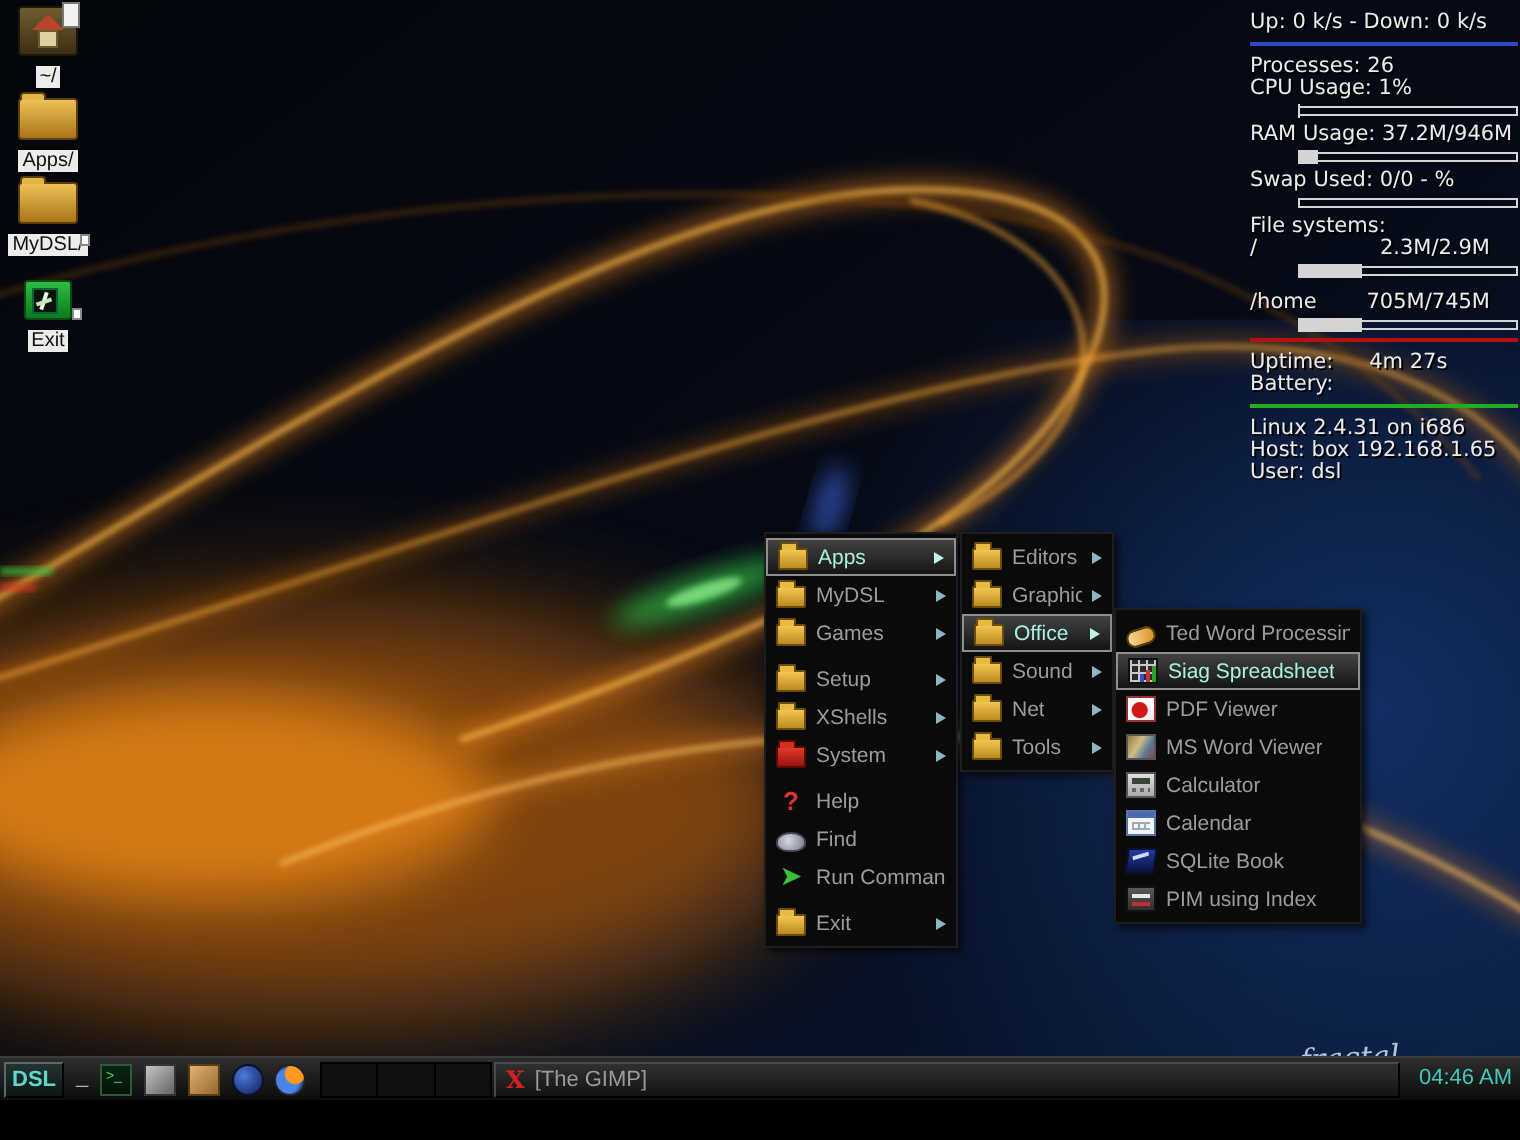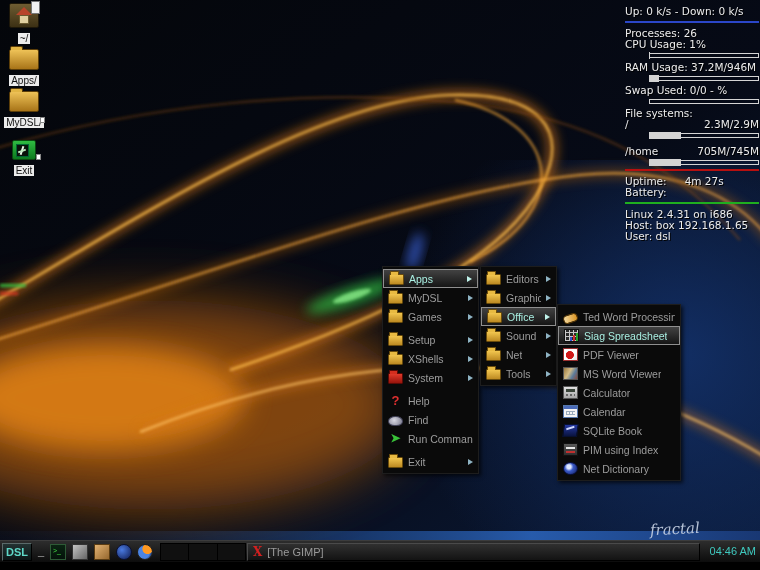--- a/index.html
+++ b/index.html
@@ -17,21 +17,21 @@
             font-family:"DejaVu Sans", sans-serif; font-size:10.5px; line-height:11px;
             text-shadow:1px 1px 0 #000; }
   .sysmon .line { margin-bottom:0; white-space:nowrap; }
   .sysmon .hr { height:2px; margin:4px 0 5px 0; }
   .hr-blue  { background:#2b46c8; }
   .hr-red   { background:#b61010; }
   .hr-green { background:#1fae1f; }
   .bar { height:5px; border:1px solid #d4d4d4; margin:3px 0 4px 24px; position:relative; }
   .bar .fill { position:absolute; left:-1px; top:-2px; height:7px; background:#d4d4d4; }
   .fsrow { display:flex; white-space:nowrap; }
-  .fsrow .val { margin-left:auto; margin-right:0; }
+  .fsrow .val { margin-left:auto; margin-right:14px; }
   .uprow { display:flex; white-space:nowrap; }
   .uprow .val { margin-left:18px; }
   .sp { height:4px; }
 
   
   .dicon { position:absolute; width:46px; text-align:center; }
   .dicon .art { position:relative; margin:0 auto; }
   .dicon .lbl { display:inline-block; background:#ececec; color:#111; font-size:10px;
                 line-height:11px; padding:0 2px; margin-top:2px; white-space:nowrap; }
   .mini-doc { position:absolute; width:5px; height:6px; background:#fff; border:1px solid #888; }
@@ -118,21 +118,21 @@
         transform:skewX(-8deg); }
   .ic-sqlite::after { content:""; position:absolute; left:2px; top:2px; width:8px; height:2px;
         background:#cfd8ff; transform:rotate(-18deg); }
   .ic-pim { background:linear-gradient(#5a5a5a,#2e2e2e); border:1px solid #111; }
   .ic-pim::after { content:""; position:absolute; left:2px; top:3px; width:9px; height:2px;
         background:#e8e8e8; box-shadow:0 4px 0 #c03030; }
   .ic-dict { border-radius:50%; background:radial-gradient(circle at 38% 35%, #dfe8ff 0 18%, #3a5ac8 40%, #16246a 90%);
         border:1px solid #0a1240; height:13px; }
 
   
-  .taskbar { position:absolute; left:0; top:540px; width:760px; height:22px;
+  .taskbar { position:absolute; left:0; top:528px; width:760px; height:22px;
              background:linear-gradient(#2d2d2d,#0c0c0c); border-top:1px solid #3c3c3c; }
   .tb-btn { position:absolute; top:2px; height:18px; background:linear-gradient(#233232,#0c1616);
             border:1px solid; border-color:#5a6a6a #000 #000 #5a6a6a; color:#5fd8c8;
             font-size:11px; font-weight:bold; text-align:center; line-height:16px; }
   .dsl { left:2px; width:30px; }
   .tb-min { position:absolute; left:38px; top:4px; color:#e8e8e8; font-size:11px; font-weight:bold; }
   .launcher { position:absolute; top:3px; width:16px; height:16px; }
   .l-term { left:50px; background:linear-gradient(#0a2412,#04120a); border:1px solid #2e5a36; }
   .l-term::after { content:">_"; color:#44e044; font-size:7px; position:absolute; left:2px; top:2px; }
   .l-box { left:72px; background:linear-gradient(135deg,#c4c4c4,#646464); border:1px solid #333; }
@@ -396,24 +396,20 @@
       <span class="lbl">Calendar</span>
     </div>
     <div class="mi">
       <span class="ic ic-sqlite"></span>
       <span class="lbl">SQLite Book</span>
     </div>
     <div class="mi">
       <span class="ic ic-pim"></span>
       <span class="lbl">PIM using Index</span>
     </div>
-    <div class="mi">
-      <span class="ic ic-dict"></span>
-      <span class="lbl">Net Dictionary</span>
-    </div>
   </div>
 
   <div class="taskbar">
     <div class="tb-btn dsl">DSL</div>
     <div class="tb-min">_</div>
     <div class="launcher l-term"></div>
     <div class="launcher l-box"></div>
     <div class="launcher l-pkg"></div>
     <div class="launcher l-globe"></div>
     <div class="launcher l-firefox"></div>

